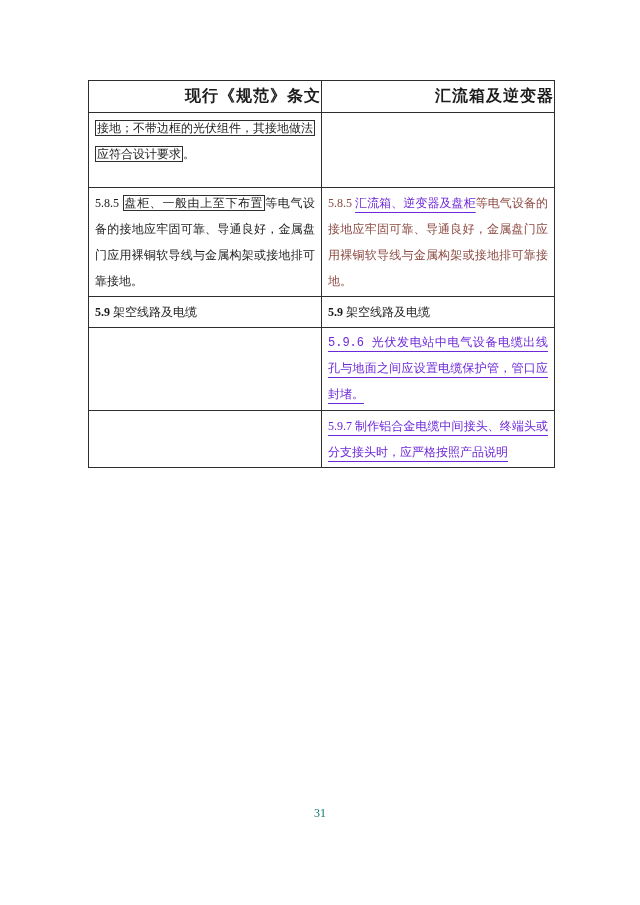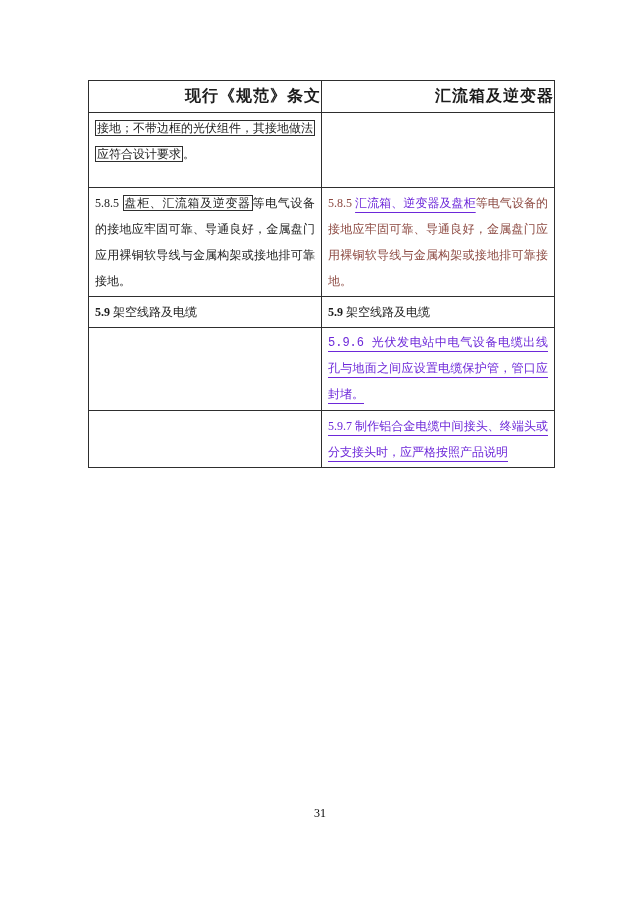--- a/index.html
+++ b/index.html
@@ -33,40 +33,40 @@
   }
   .seg-rev{color:#8d4a42;}
   .seg-rev-underline{
     color:#6d28d9;
     text-decoration:underline;
     text-decoration-thickness:1px;
     text-underline-offset:5px;
   }
   .page-number{
     position:absolute;top:806px;left:0;width:640px;text-align:center;
-    font-size:12px;color:#000000;font-family:"Liberation Serif", serif;
+    font-size:12px;color:#0f766e;font-family:"Liberation Serif", serif;
   }
 </style>
 </head>
 <body>
 
 <table class="doc-table">
   <thead>
     <tr>
       <th>现行《规范》条文</th>
       <th>汇流箱及逆变器</th>
     </tr>
   </thead>
   <tbody>
       <tr style="height: 75px;">
         <td class="cell"><span class="seg-boxed">接地；不带边框的光伏组件，其接地做法应符合设计要求</span><span class="seg-plain">。</span></td>
         <td class="cell"></td>
       </tr>
       <tr style="height: 106px;">
-        <td class="cell"><span class="seg-plain">5.8.5 </span><span class="seg-boxed">盘柜、汇流箱及逆变器</span><span class="seg-plain">等电气设备的接地应牢固可靠、导通良好，金属盘门应用裸铜软导线与金属构架或接地排可靠接地。</span></td>
+        <td class="cell"><span class="seg-plain">5.8.5 </span><span class="seg-boxed">盘柜、一般由上至下布置</span><span class="seg-plain">等电气设备的接地应牢固可靠、导通良好，金属盘门应用裸铜软导线与金属构架或接地排可靠接地。</span></td>
         <td class="cell"><span class="seg-rev">5.8.5 </span><span class="seg-rev-underline">汇流箱、逆变器及盘柜</span><span class="seg-rev">等电气设备的接地应牢固可靠、导通良好，金属盘门应用裸铜软导线与金属构架或接地排可靠接地。</span></td>
       </tr>
       <tr style="height: 31px;">
         <td class="cell"><span class="seg-num">5.9 </span><span class="seg-plain">架空线路及电缆</span></td>
         <td class="cell"><span class="seg-num">5.9 </span><span class="seg-plain">架空线路及电缆</span></td>
       </tr>
       <tr style="height: 72px; font-family: Liberation Mono, monospace;">
         <td class="cell"></td>
         <td class="cell"><span class="seg-rev-underline">5.9.6 光伏发电站中电气设备电缆出线孔与地面之间应设置电缆保护管，管口应封堵。</span></td>
       </tr>

